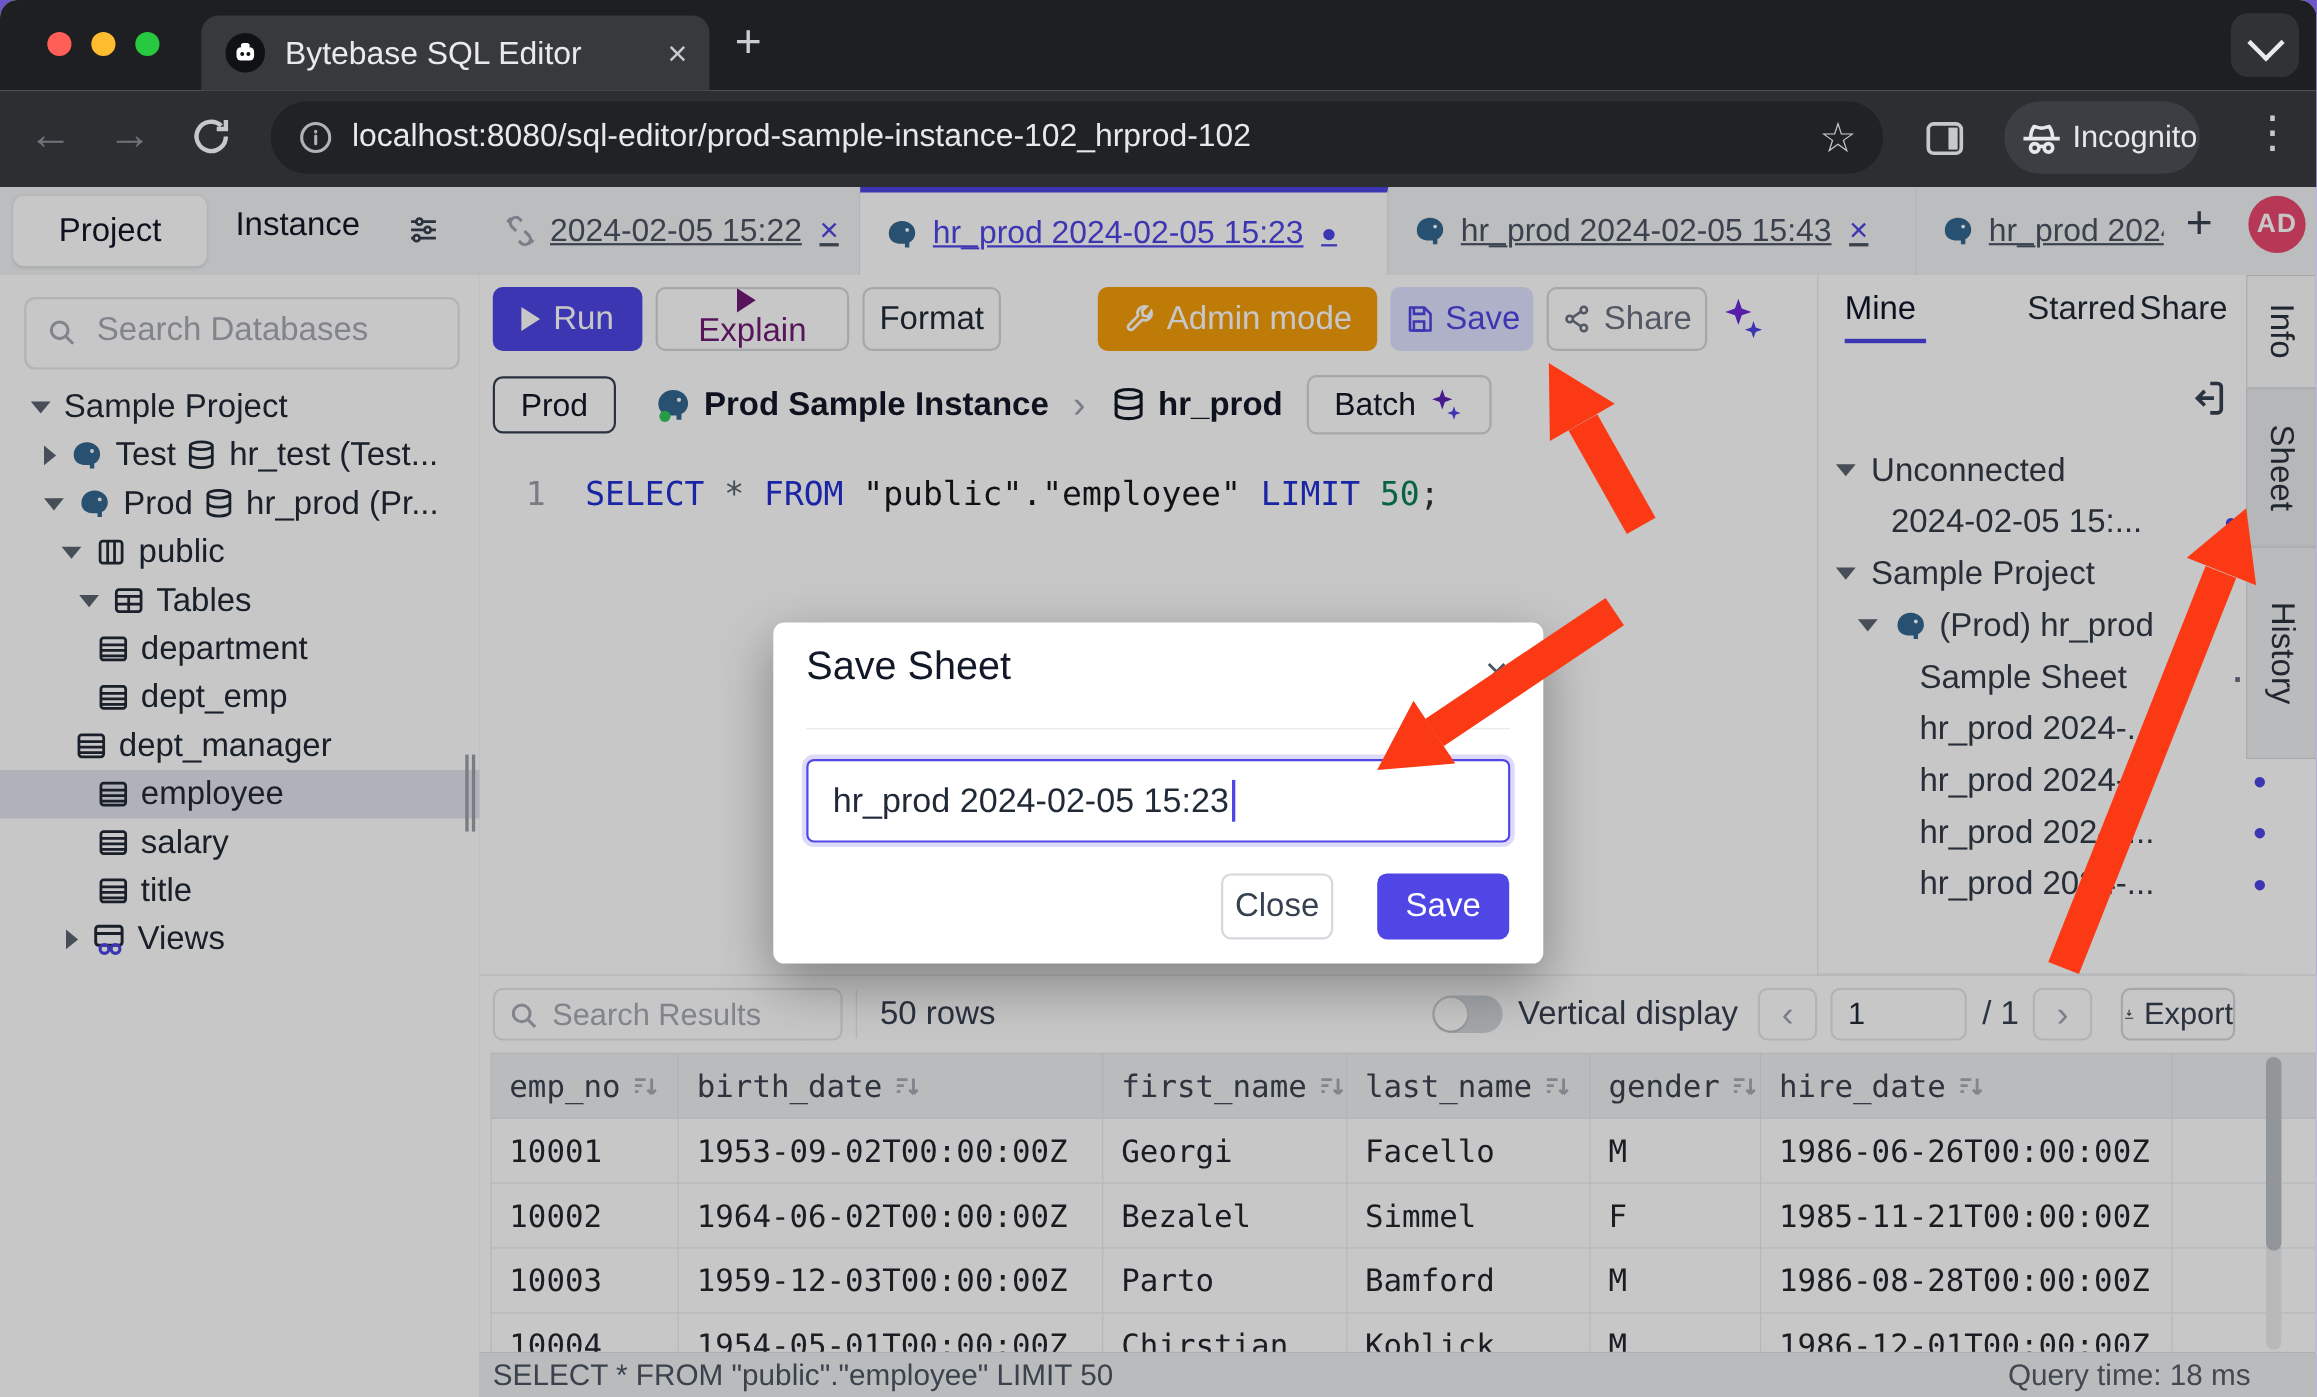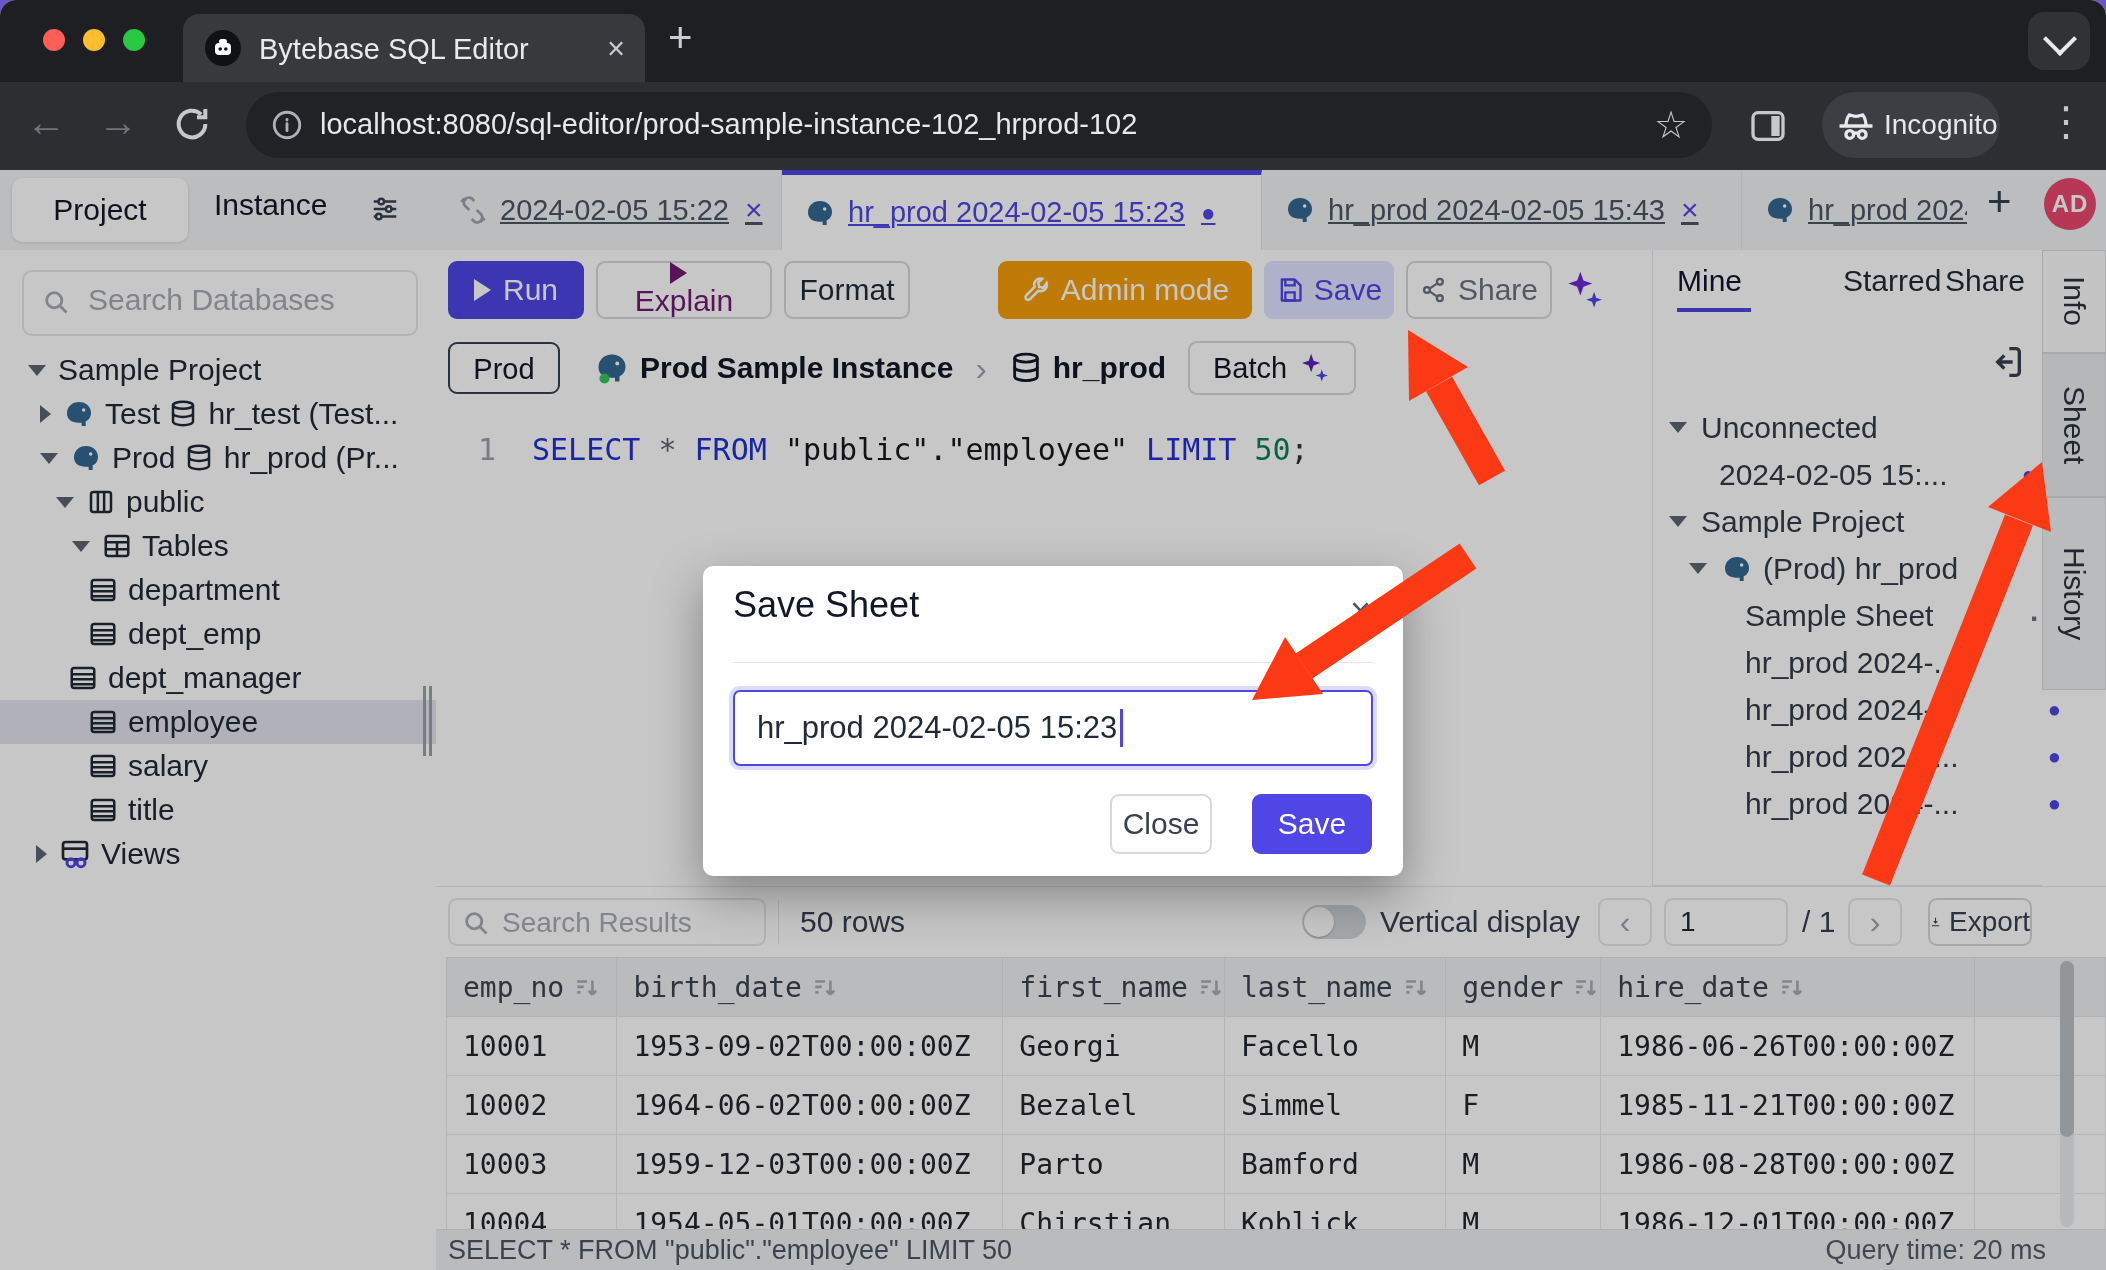--- a/index.html
+++ b/index.html
@@ -320,21 +320,21 @@
             </svg>
         <span>salary</span>
       </div>
       <div class="trow" style="top:618px;padding-left:88px">
         <svg width="30" height="30" viewBox="0 0 24 24" fill="none" stroke="#212936" stroke-width="2">
               <rect x="3" y="4" width="18" height="16" rx="2"></rect>
               <path d="M3 9h18M3 13h18M3 17h18"></path>
             </svg>
         <span>title</span>
       </div>
-      <div class="trow" style="top:662px;padding-left:36px">
+      <div class="trow" style="top:662px;padding-left:60px">
         <i class="cr"></i>
         <svg width="32" height="32" viewBox="0 0 24 24">
               <rect x="3" y="3" width="18" height="13" rx="2" fill="none" stroke="#212936" stroke-width="2"></rect>
               <path d="M3 8h18" stroke="#212936" stroke-width="2"></path>
               <circle cx="9" cy="18.5" r="3" fill="none" stroke="#4f46e5" stroke-width="2.2"></circle>
               <circle cx="16.5" cy="18.5" r="3" fill="none" stroke="#4f46e5" stroke-width="2.2"></circle>
               <path d="M12 18.5h1.5" stroke="#4f46e5" stroke-width="2.2"></path>
             </svg>
         <span>Views</span>
       </div>
@@ -608,21 +608,21 @@
               </tr>
       </tbody>
           </table>
       <div id="rscroll">
             <i></i>
           </div>
     </div>
 
     <div id="statusbar">
       <span class="q">SELECT * FROM "public"."employee" LIMIT 50</span>
-      <span class="t">Query time: 20 ms</span>
+      <span class="t">Query time: 18 ms</span>
     </div>
   </div>
 
   <div id="dim"></div>
 
   <div id="modal">
     <h2>Save Sheet</h2>
     <span id="mclose">×</span>
     <div id="mdiv"></div>
     <div id="minput" role="textbox">

